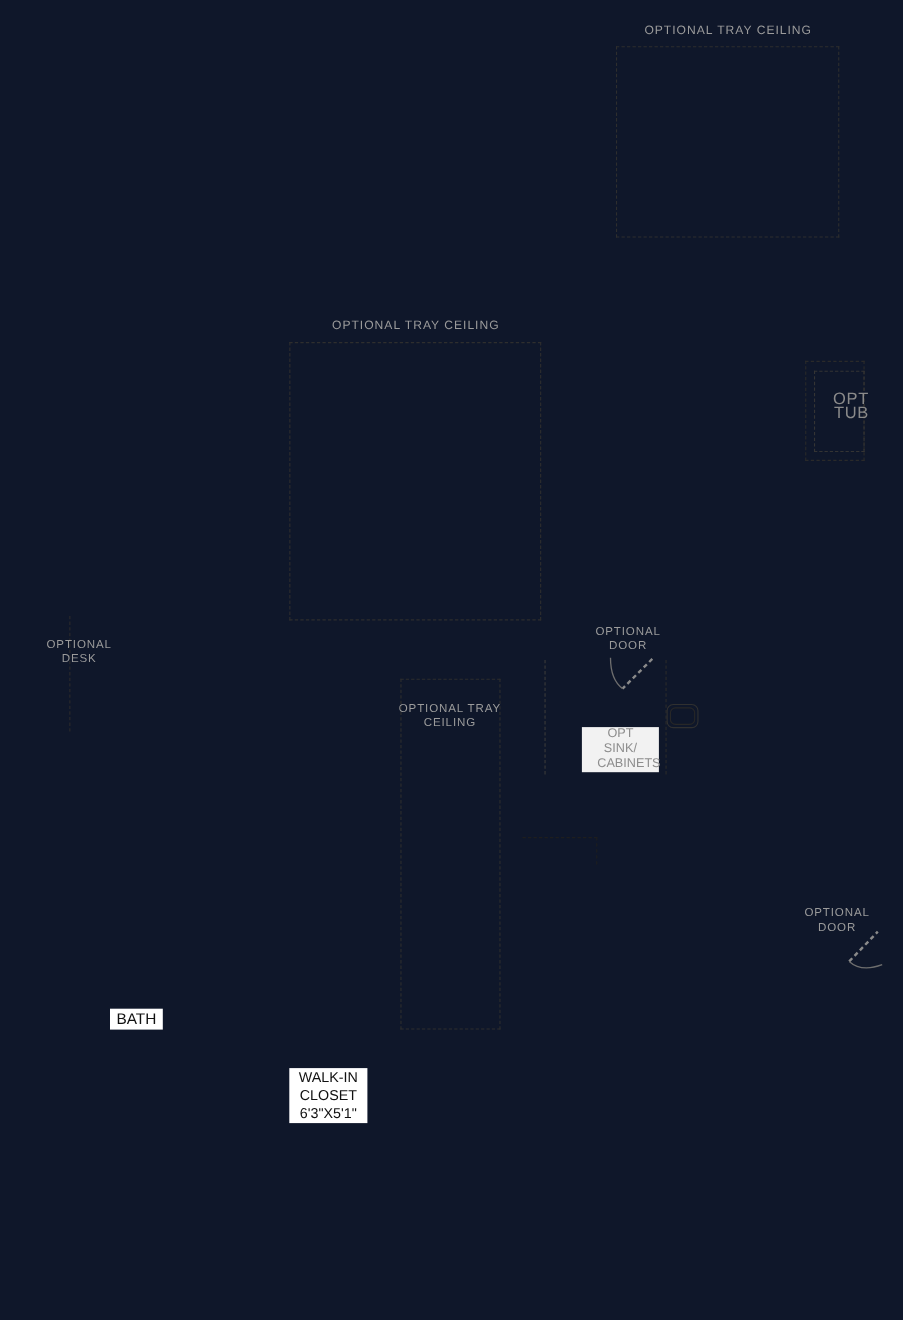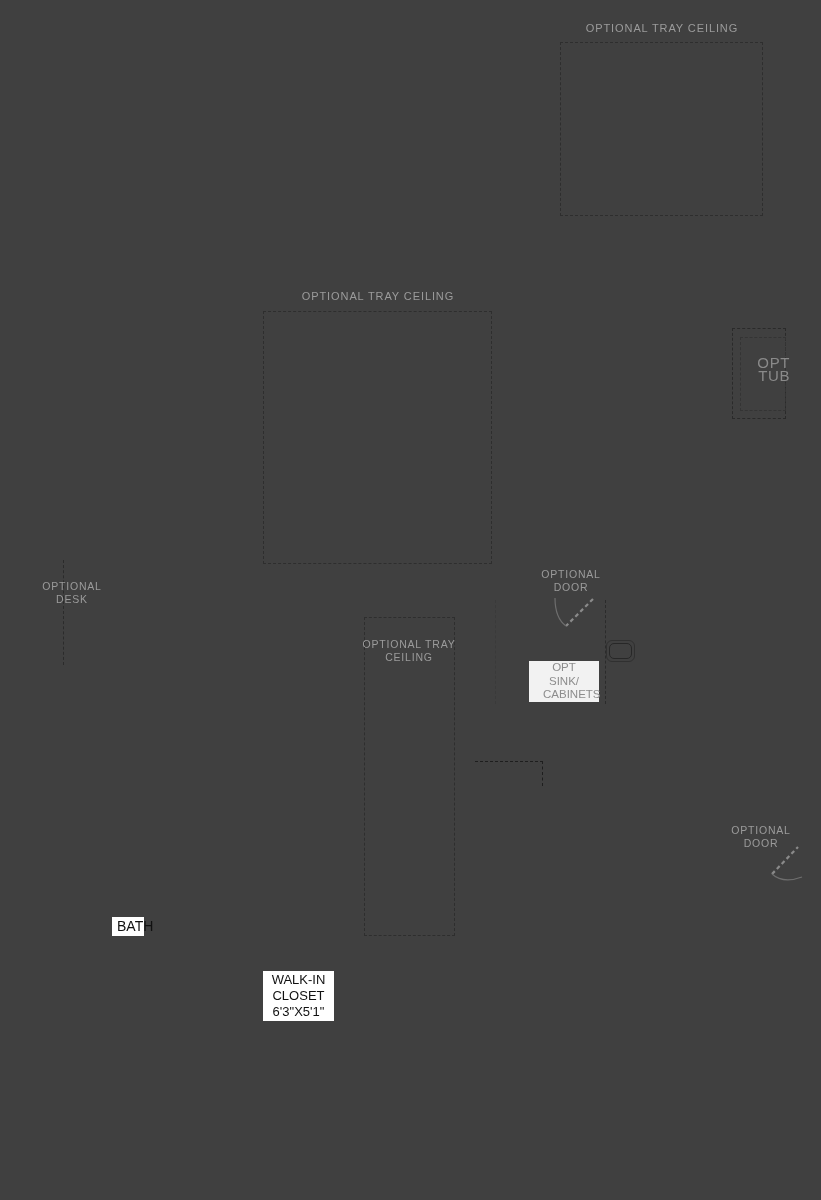--- a/index.html
+++ b/index.html
@@ -7,21 +7,21 @@
     padding: 0;
     background: #000000;
   }
   body {
     font-family: "Liberation Sans", sans-serif;
   }
   #plan {
     position: relative;
     width: 821px;
     height: 1200px;
-    background: #404040;
+    background: #0f172a;
     overflow: hidden;
   }
   
   .abs { position: absolute; }
 
   
   .tray-rect {
     border: 1px dashed #2e2e2e;
     box-sizing: border-box;
     background: transparent;
@@ -165,19 +165,19 @@
 
   <div class="abs caption tiny" style="left:717px; top:824px; width:88px;">OPTIONAL
 DOOR</div>
   <svg class="abs door-svg" width="54" height="44" style="left:761px; top:843px;" viewBox="0 0 54 44">
 
     <line x1="11" y1="31" x2="37" y2="4" stroke="#8a8a8a" stroke-width="2.2" stroke-dasharray="4,3"></line>
 
     <path d="M 11 31 Q 22 41 41 34" fill="none" stroke="#6e6e6e" stroke-width="1.2"></path>
   </svg>
 
-  <div class="abs room-label" style="left:112px; top:917px; width:32px;">BATH</div>
+  <div class="abs room-label" style="left:100px; top:917px; width:48px;">BATH</div>
 
   <div class="abs room-label small" style="left:263px; top:971px; width:71px;text-align:center;">WALK-IN
 CLOSET
 6'3"X5'1"</div>
 
 </div>
 
 </body></html>

